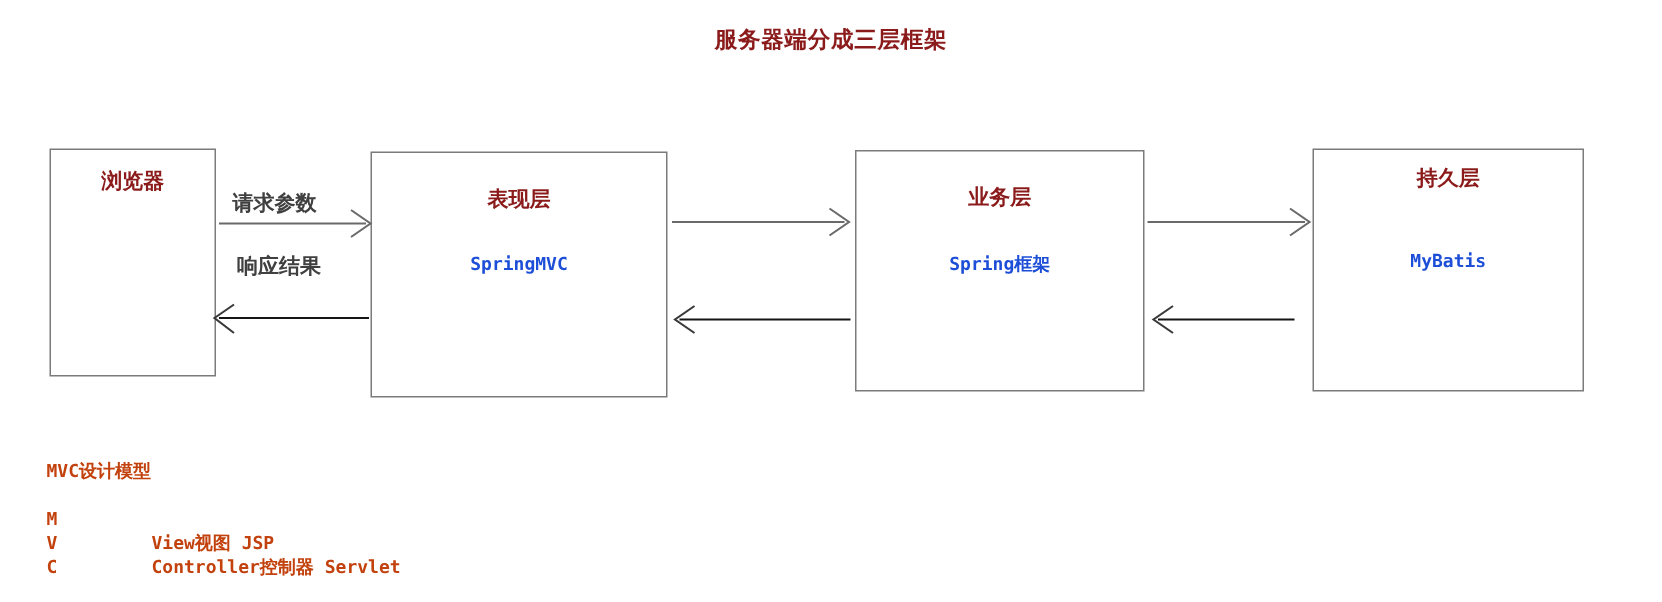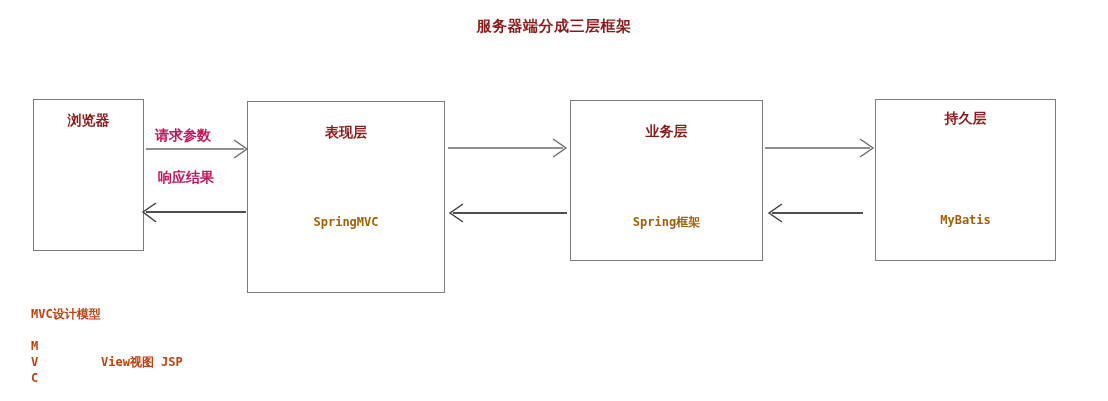--- a/index.html
+++ b/index.html
@@ -48,27 +48,26 @@
     color: #8b1a1a;
   }
   .box-tech {
     position: absolute;
     left: 0;
     width: 100%;
     text-align: center;
     font-family: "DejaVu Sans Mono", monospace;
     font-size: 12px;
     font-weight: bold;
-    color: #a16207;
+    color: #1d4ed8;
     letter-spacing: 0px;
-    margin-top: 46px;
   }
 
   #box-browser  { left: 33px;  top: 99px;  width: 111px; height: 152px; }
-  #box-present  { left: 247px; top: 101px; width: 198px; height: 192px; }
+  #box-present  { left: 247px; top: 101px; width: 198px; height: 164px; }
   #box-service  { left: 570px; top: 100px; width: 193px; height: 161px; }
   #box-persist  { left: 875px; top: 99px;  width: 181px; height: 162px; }
 
   #box-browser .box-heading { top: 12px; }
   #box-present .box-heading { top: 22px; }
   #box-service .box-heading { top: 22px; }
   #box-persist .box-heading { top: 10px; }
 
   #box-present .box-tech { top: 67px; }
   #box-service .box-tech { top: 67px; }
@@ -82,21 +81,21 @@
   .arrow-line-gray { stroke: #6a6a6a; stroke-width: 1.4; fill: none; }
   .arrow-line-dark { stroke: #151515; stroke-width: 1.4; fill: none; }
   .arrow-head-gray { stroke: #6a6a6a; stroke-width: 1.4; fill: none; }
   .arrow-head-dark { stroke: #3a3a3a; stroke-width: 1.4; fill: none; }
 
   .arrow-label {
     position: absolute;
     font-family: "DejaVu Sans", sans-serif;
     font-size: 14px;
     font-weight: bold;
-    color: #be185d;
+    color: #404040;
     white-space: nowrap;
   }
   #label-request  { left: 155px; top: 127px; }
   #label-response { left: 158px; top: 169px; text-align: center; }
 
   
   #legend {
     position: absolute;
     left: 31px;
     top: 306px;
@@ -188,16 +187,17 @@
       <span class="legend-key">M</span>
     </div>
 
     <div class="legend-row">
       <span class="legend-key">V</span>
       <span class="legend-desc">View视图 JSP</span>
     </div>
 
     <div class="legend-row">
       <span class="legend-key">C</span>
+      <span class="legend-desc">Controller控制器 Servlet</span>
     </div>
   </div>
 
 </div>
 
 </body></html>

